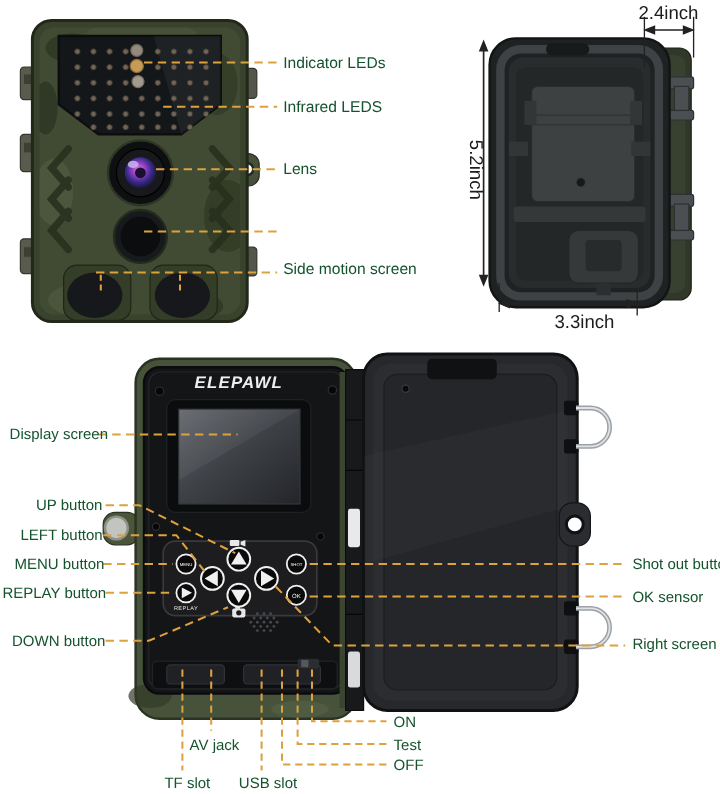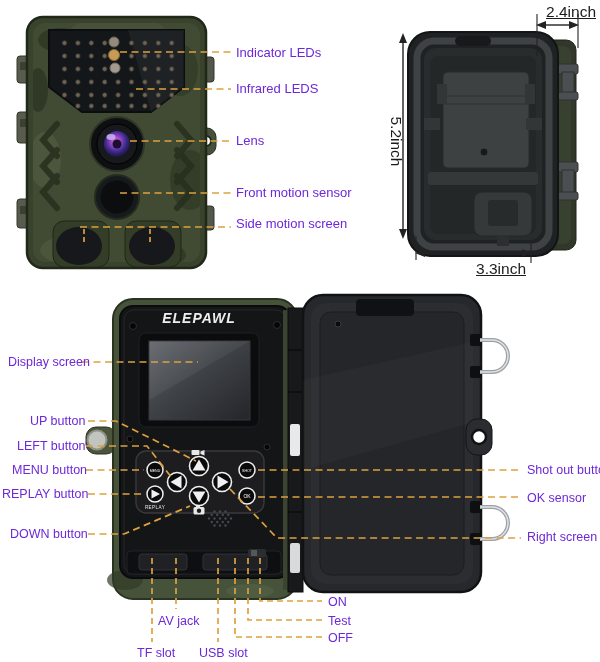--- a/index.html
+++ b/index.html
@@ -1,22 +1,22 @@
 <!DOCTYPE html>
 <html><head>
 <meta charset="utf-8">
 <style>
   html,body{margin:0;padding:0;background:#fff;}
   .canvas{position:relative;width:600px;height:662px;background:#ffffff;
           font-family:"Liberation Sans",sans-serif;overflow:hidden;}
   .canvas svg{position:absolute;left:0;top:0;}
-  .lbl{position:absolute;color:#6d28d9;font-size:13px;line-height:15px;white-space:nowrap;}
+  .lbl{position:absolute;color:#14532d;font-size:13px;line-height:15px;white-space:nowrap;}
   .lbl.sm{font-size:12.5px;}
   .dim{position:absolute;color:#1c1c1c;font-size:15.5px;line-height:17px;white-space:nowrap;}
-  .dim.center{text-align:right;text-decoration:underline;}
+  .dim.center{text-align:center;}
   .dim.vert{left:366px;top:133px;width:60px;text-align:center;transform:rotate(90deg);transform-origin:center;}
   text{font-family:"Liberation Sans",sans-serif;}
 </style>
 </head>
 <body>
 
 <div class="canvas">
 
 <svg id="scene" width="600" height="662" viewBox="0 0 600 662">
   <defs>
@@ -353,21 +353,20 @@
     <path class="leader" d="M235 558 V637 H322" stroke-dasharray="6 4"></path>
     <path class="leader" d="M152 558 V642" stroke-dasharray="6 4"></path>
     <path class="leader" d="M176 558 V609" stroke-dasharray="6 4"></path>
     <path class="leader" d="M218 558 V642" stroke-dasharray="6 4"></path>
   </g>
 </svg>
 
 <div class="lbl" style="left:236px;top:45px">Indicator LEDs</div>
 <div class="lbl" style="left:236px;top:81px">Infrared LEDS</div>
 <div class="lbl" style="left:236px;top:133px">Lens</div>
-<div class="lbl" style="left:236px;top:185px">Front motion sensor</div>
 <div class="lbl" style="left:236px;top:216px">Side motion screen</div>
 
 <div class="dim center" style="left:518px;top:3px;width:78px">2.4inch</div>
 <div class="dim vert">5.2inch</div>
 <div class="dim center" style="left:448px;top:260px;width:78px">3.3inch</div>
 
 <div class="lbl sm" style="left:8px;top:355px">Display screen</div>
 <div class="lbl sm" style="left:30px;top:414px">UP button</div>
 <div class="lbl sm" style="left:17px;top:439px">LEFT button</div>
 <div class="lbl sm" style="left:12px;top:463px">MENU button</div>

